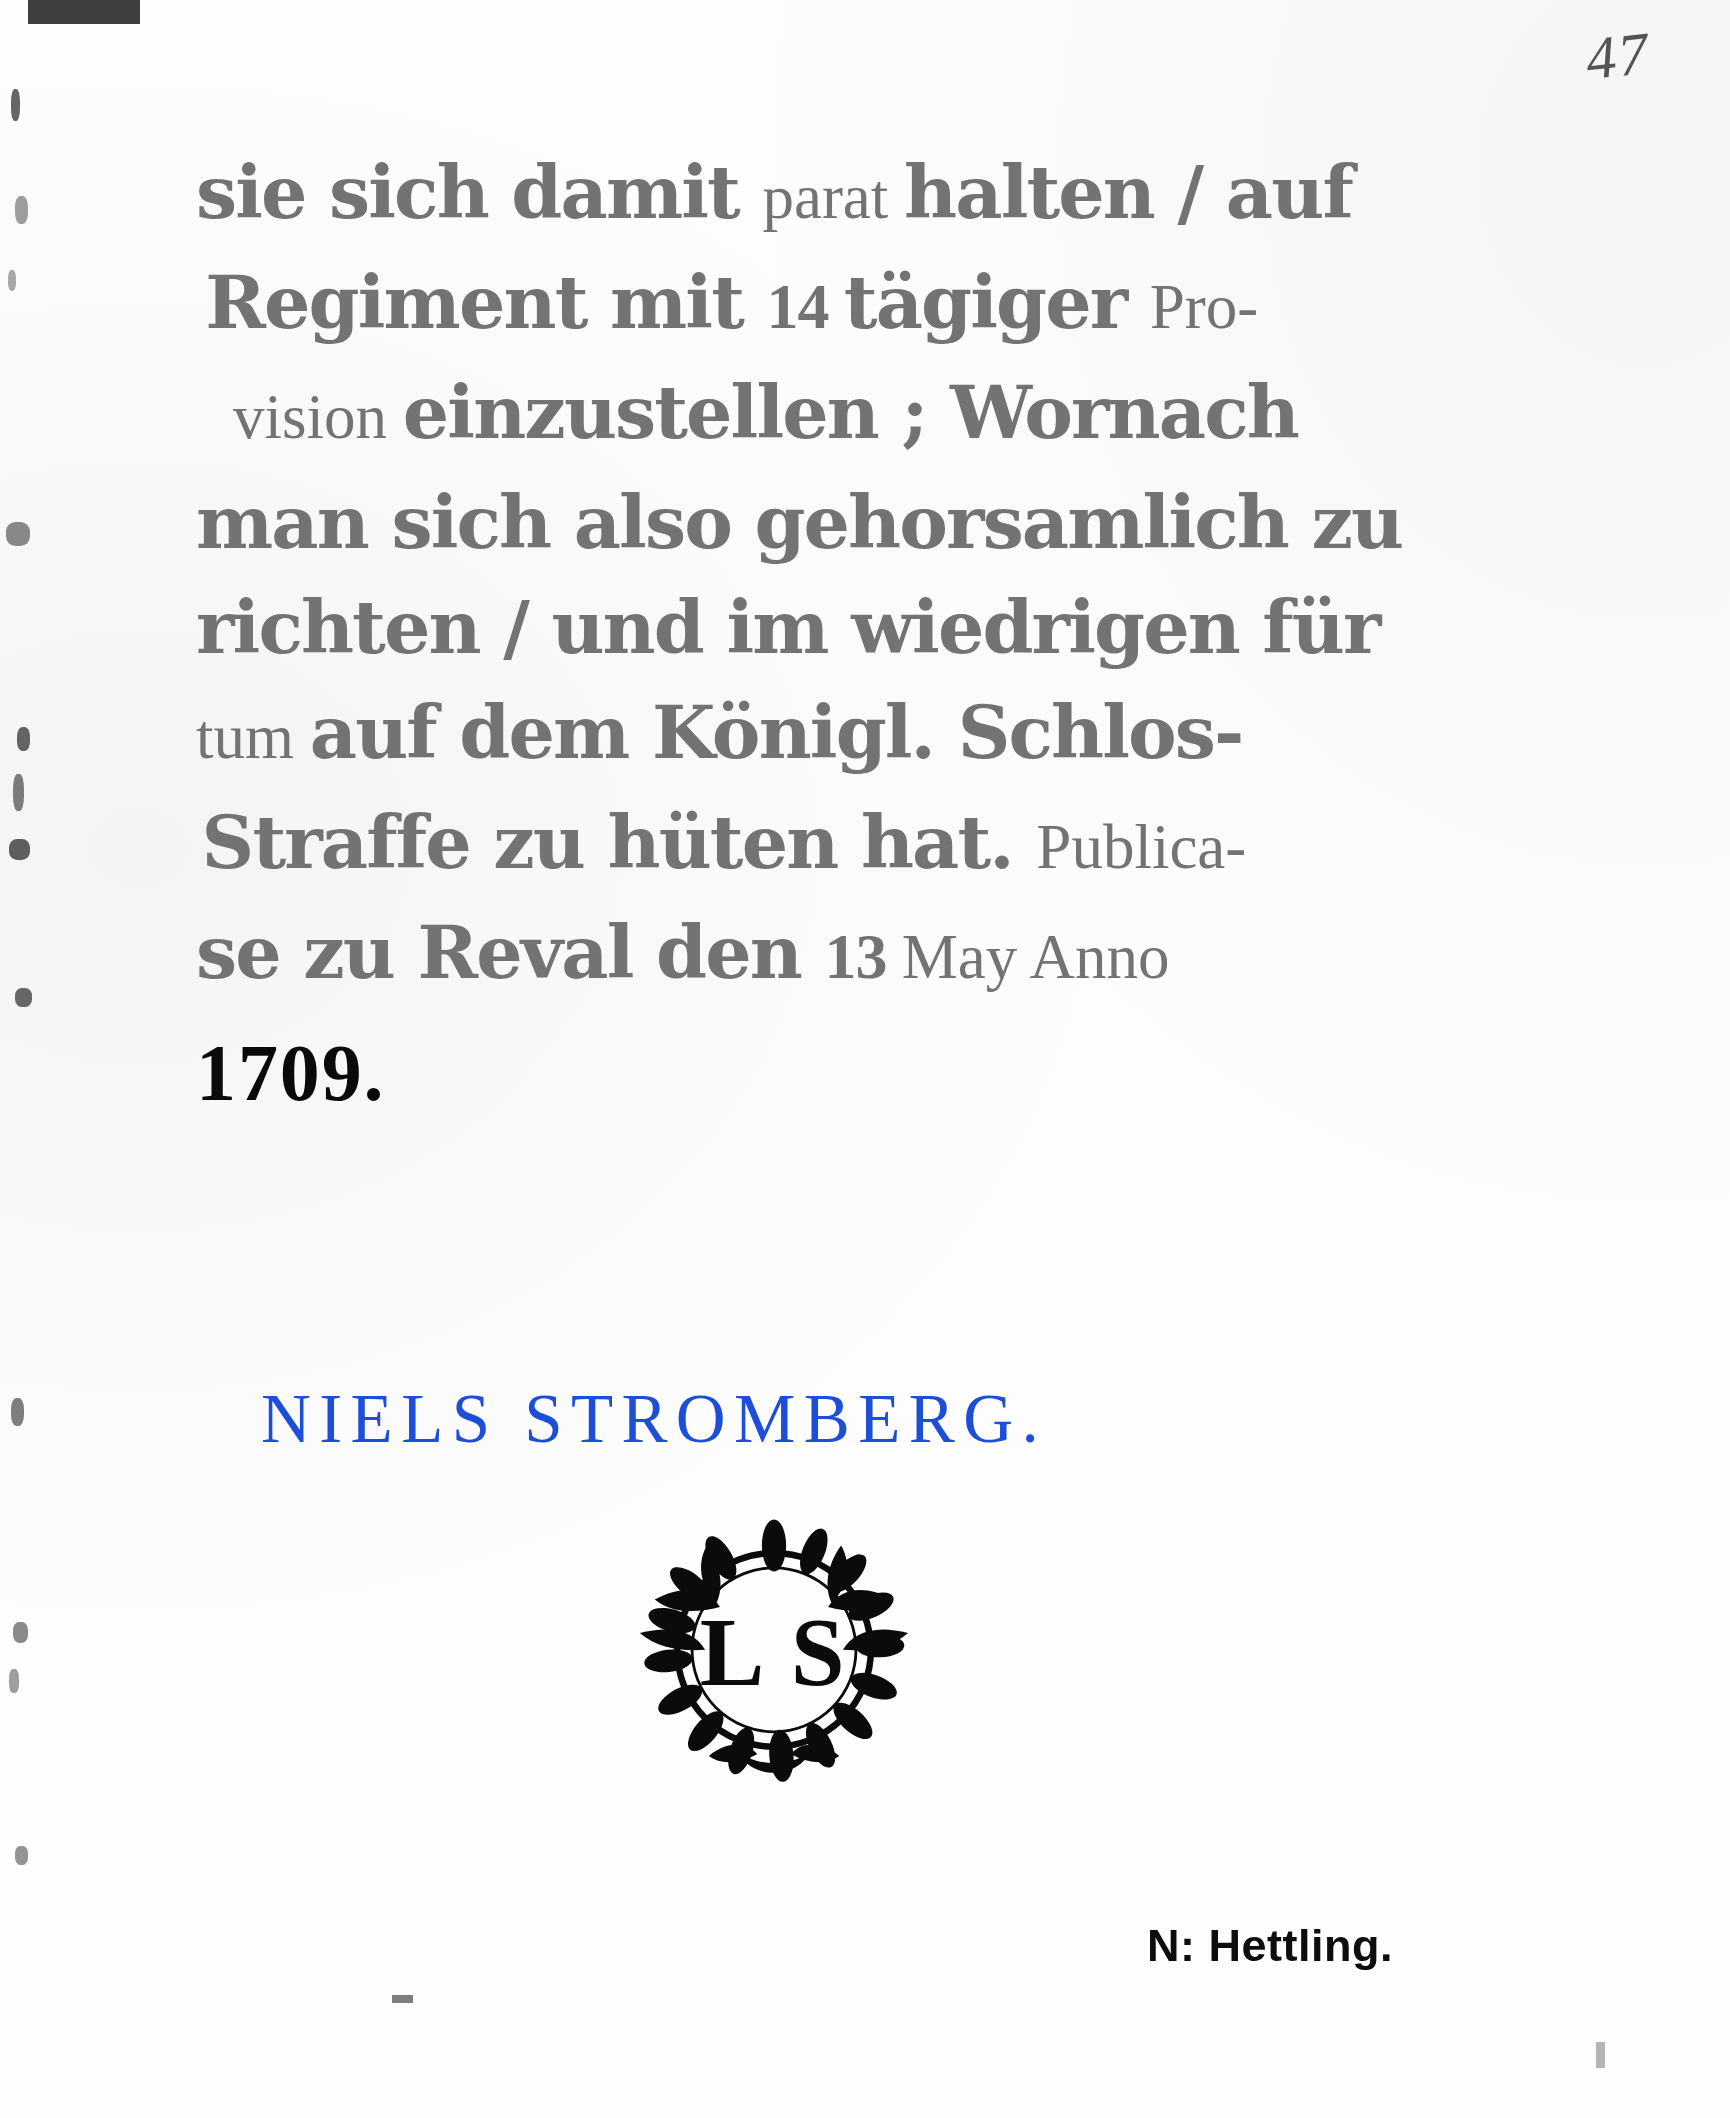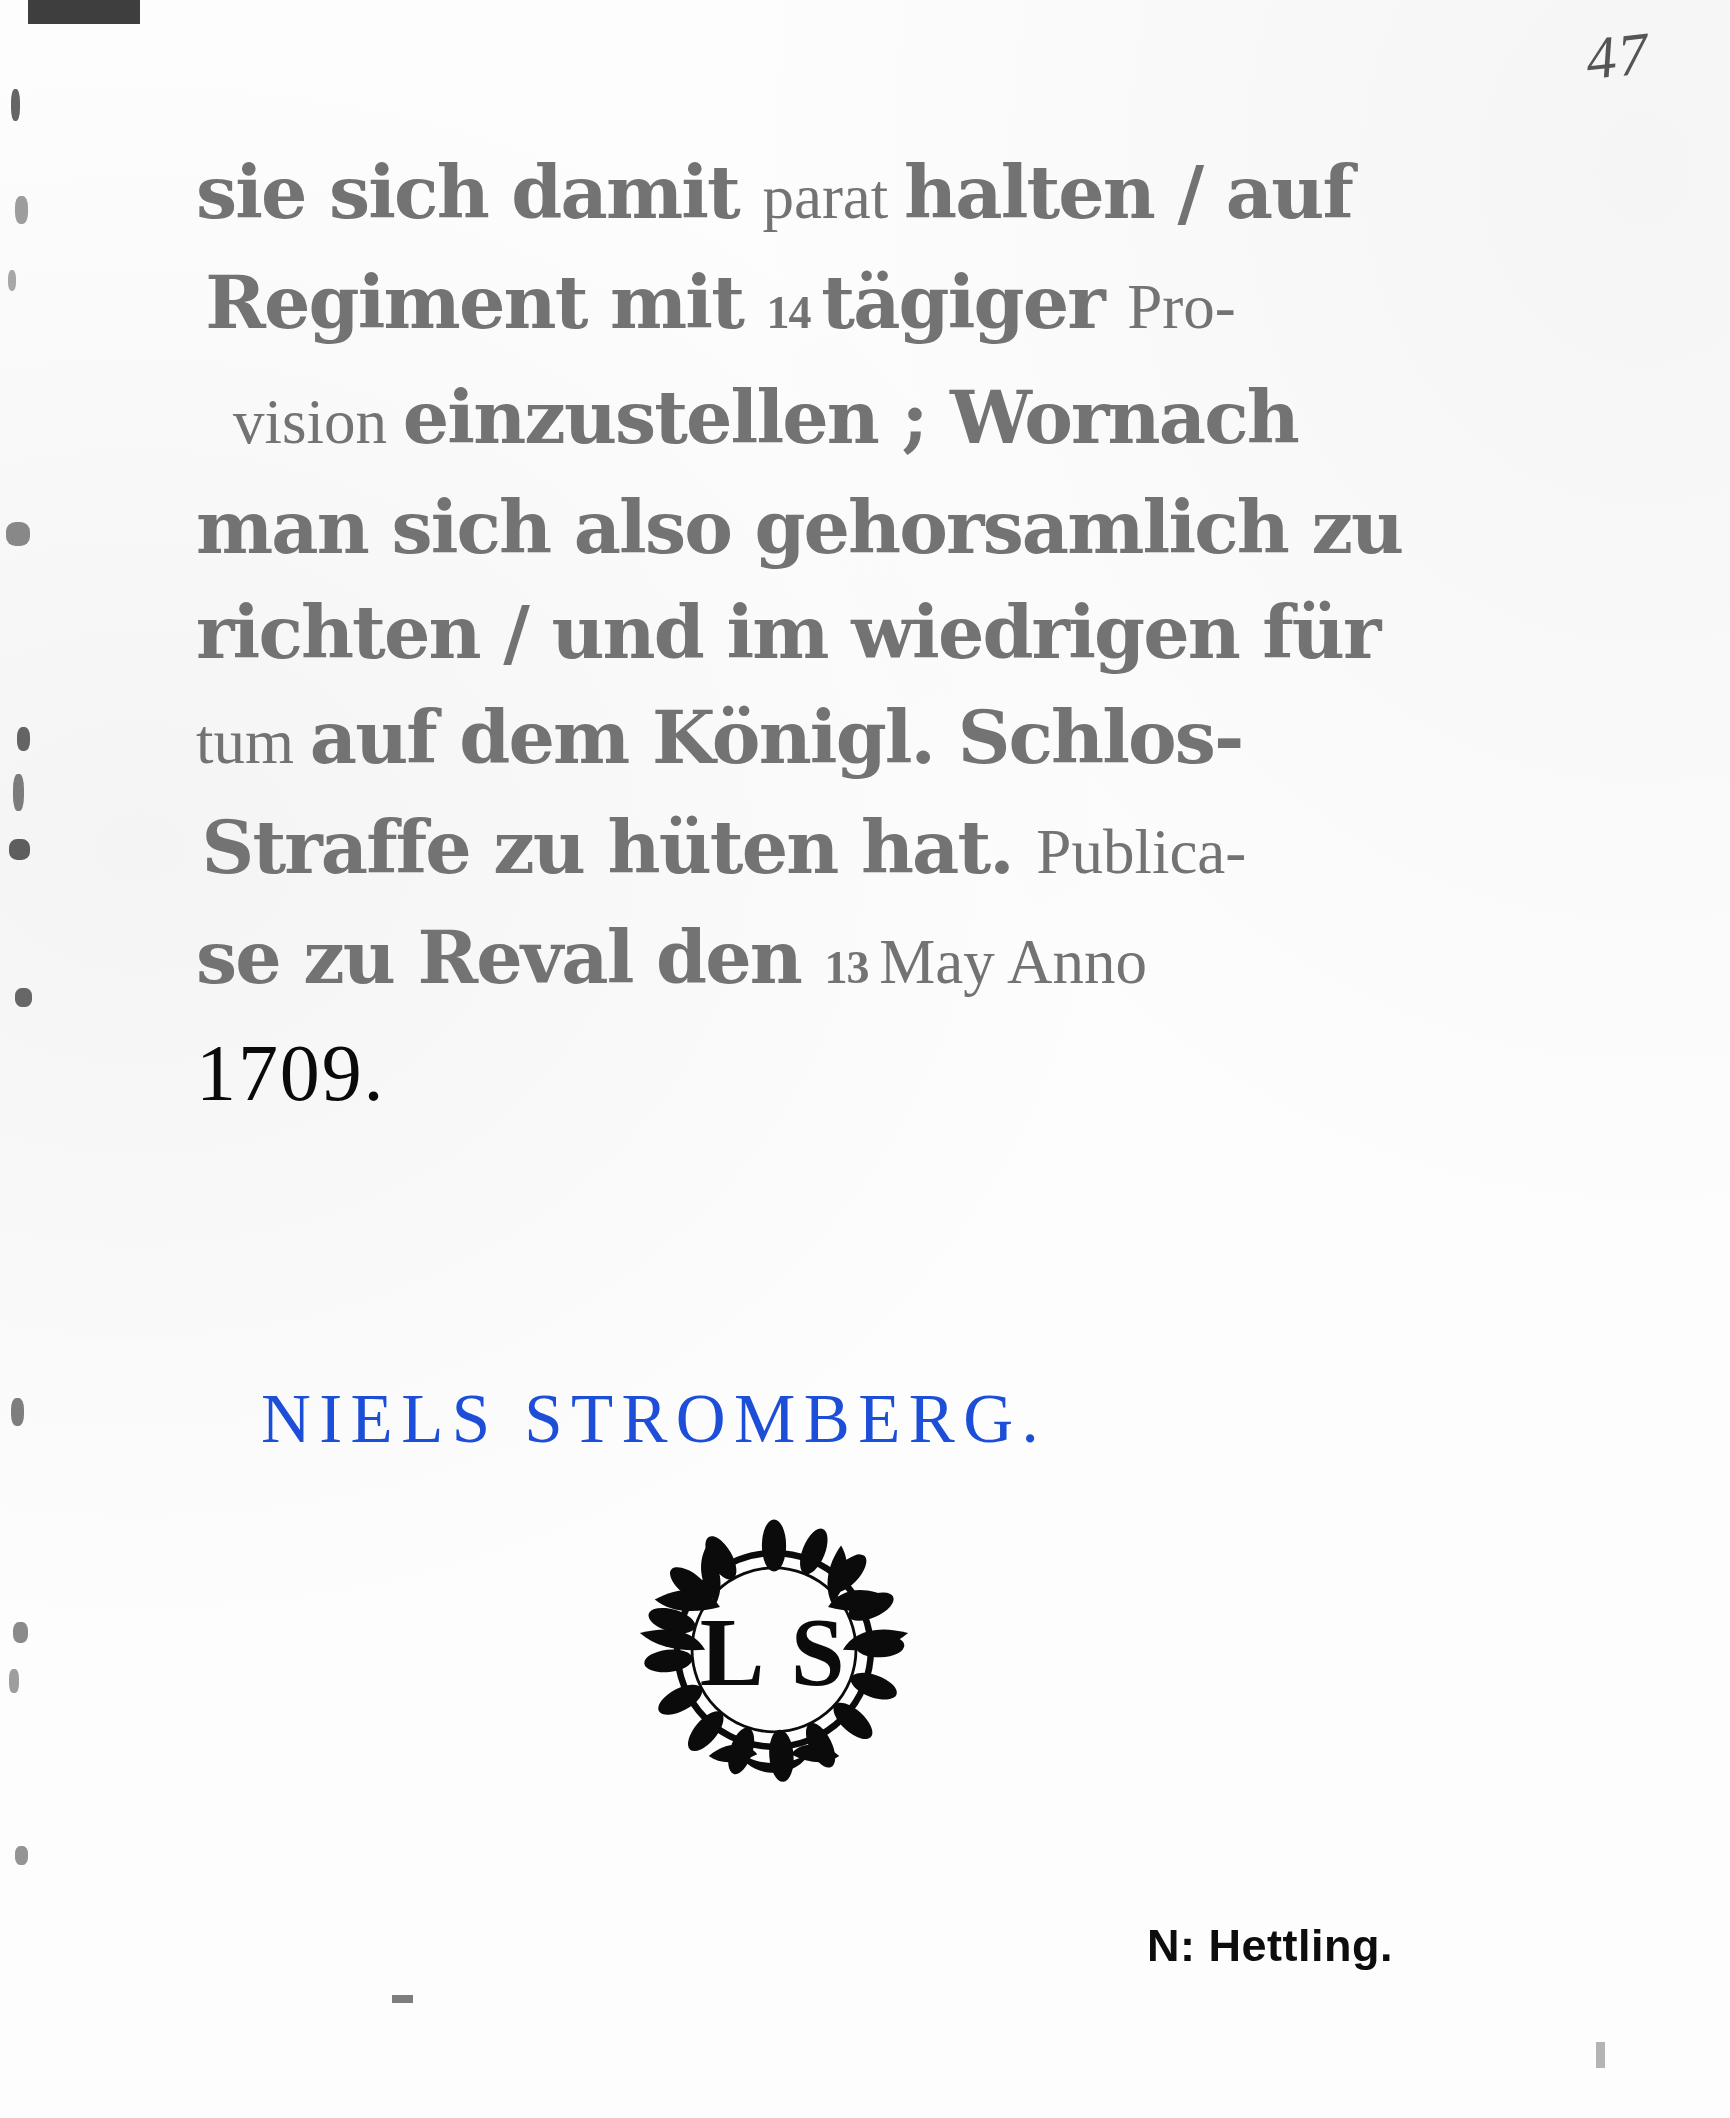--- a/index.html
+++ b/index.html
@@ -97,40 +97,40 @@
     letter-spacing: 0px;
   }
   .frak {
     font-family: "DejaVu Serif", serif;
     font-weight: 700;
     letter-spacing: -1.9px;
   }
   .num {
     font-family: "Liberation Serif", serif;
     font-weight: 700;
-    font-size: 46px;
+    font-size: 64px;
   }
 
   .l1 { margin-left: 0; }
   .l2 { margin-left: 1.9px; }
   .l3 { margin-left: 9.3px; }
   .l4 { margin-left: 37px; }
   .l5 { margin-left: 0px; }
   .l6 { margin-left: 0px; }
   .l7 { margin-left: 5.6px; }
   .l8 { margin-left: 0px; }
   .l9 { margin-left: 0px; }
 
   #year-line {
     font-family: "Liberation Serif", serif;
-    font-weight: 400;
+    font-weight: 700;
     font-size: 80px;
     line-height: 93px;
     letter-spacing: 1.9px;
-    margin-top: 7px;
+    margin-top: 17px;
   }
 
   #signature {
     position: absolute;
     left: 261px;
     top: 1380px;
     width: 1212px;
     font-family: "Liberation Serif", serif;
     font-size: 69px;
     letter-spacing: 8.4px;

